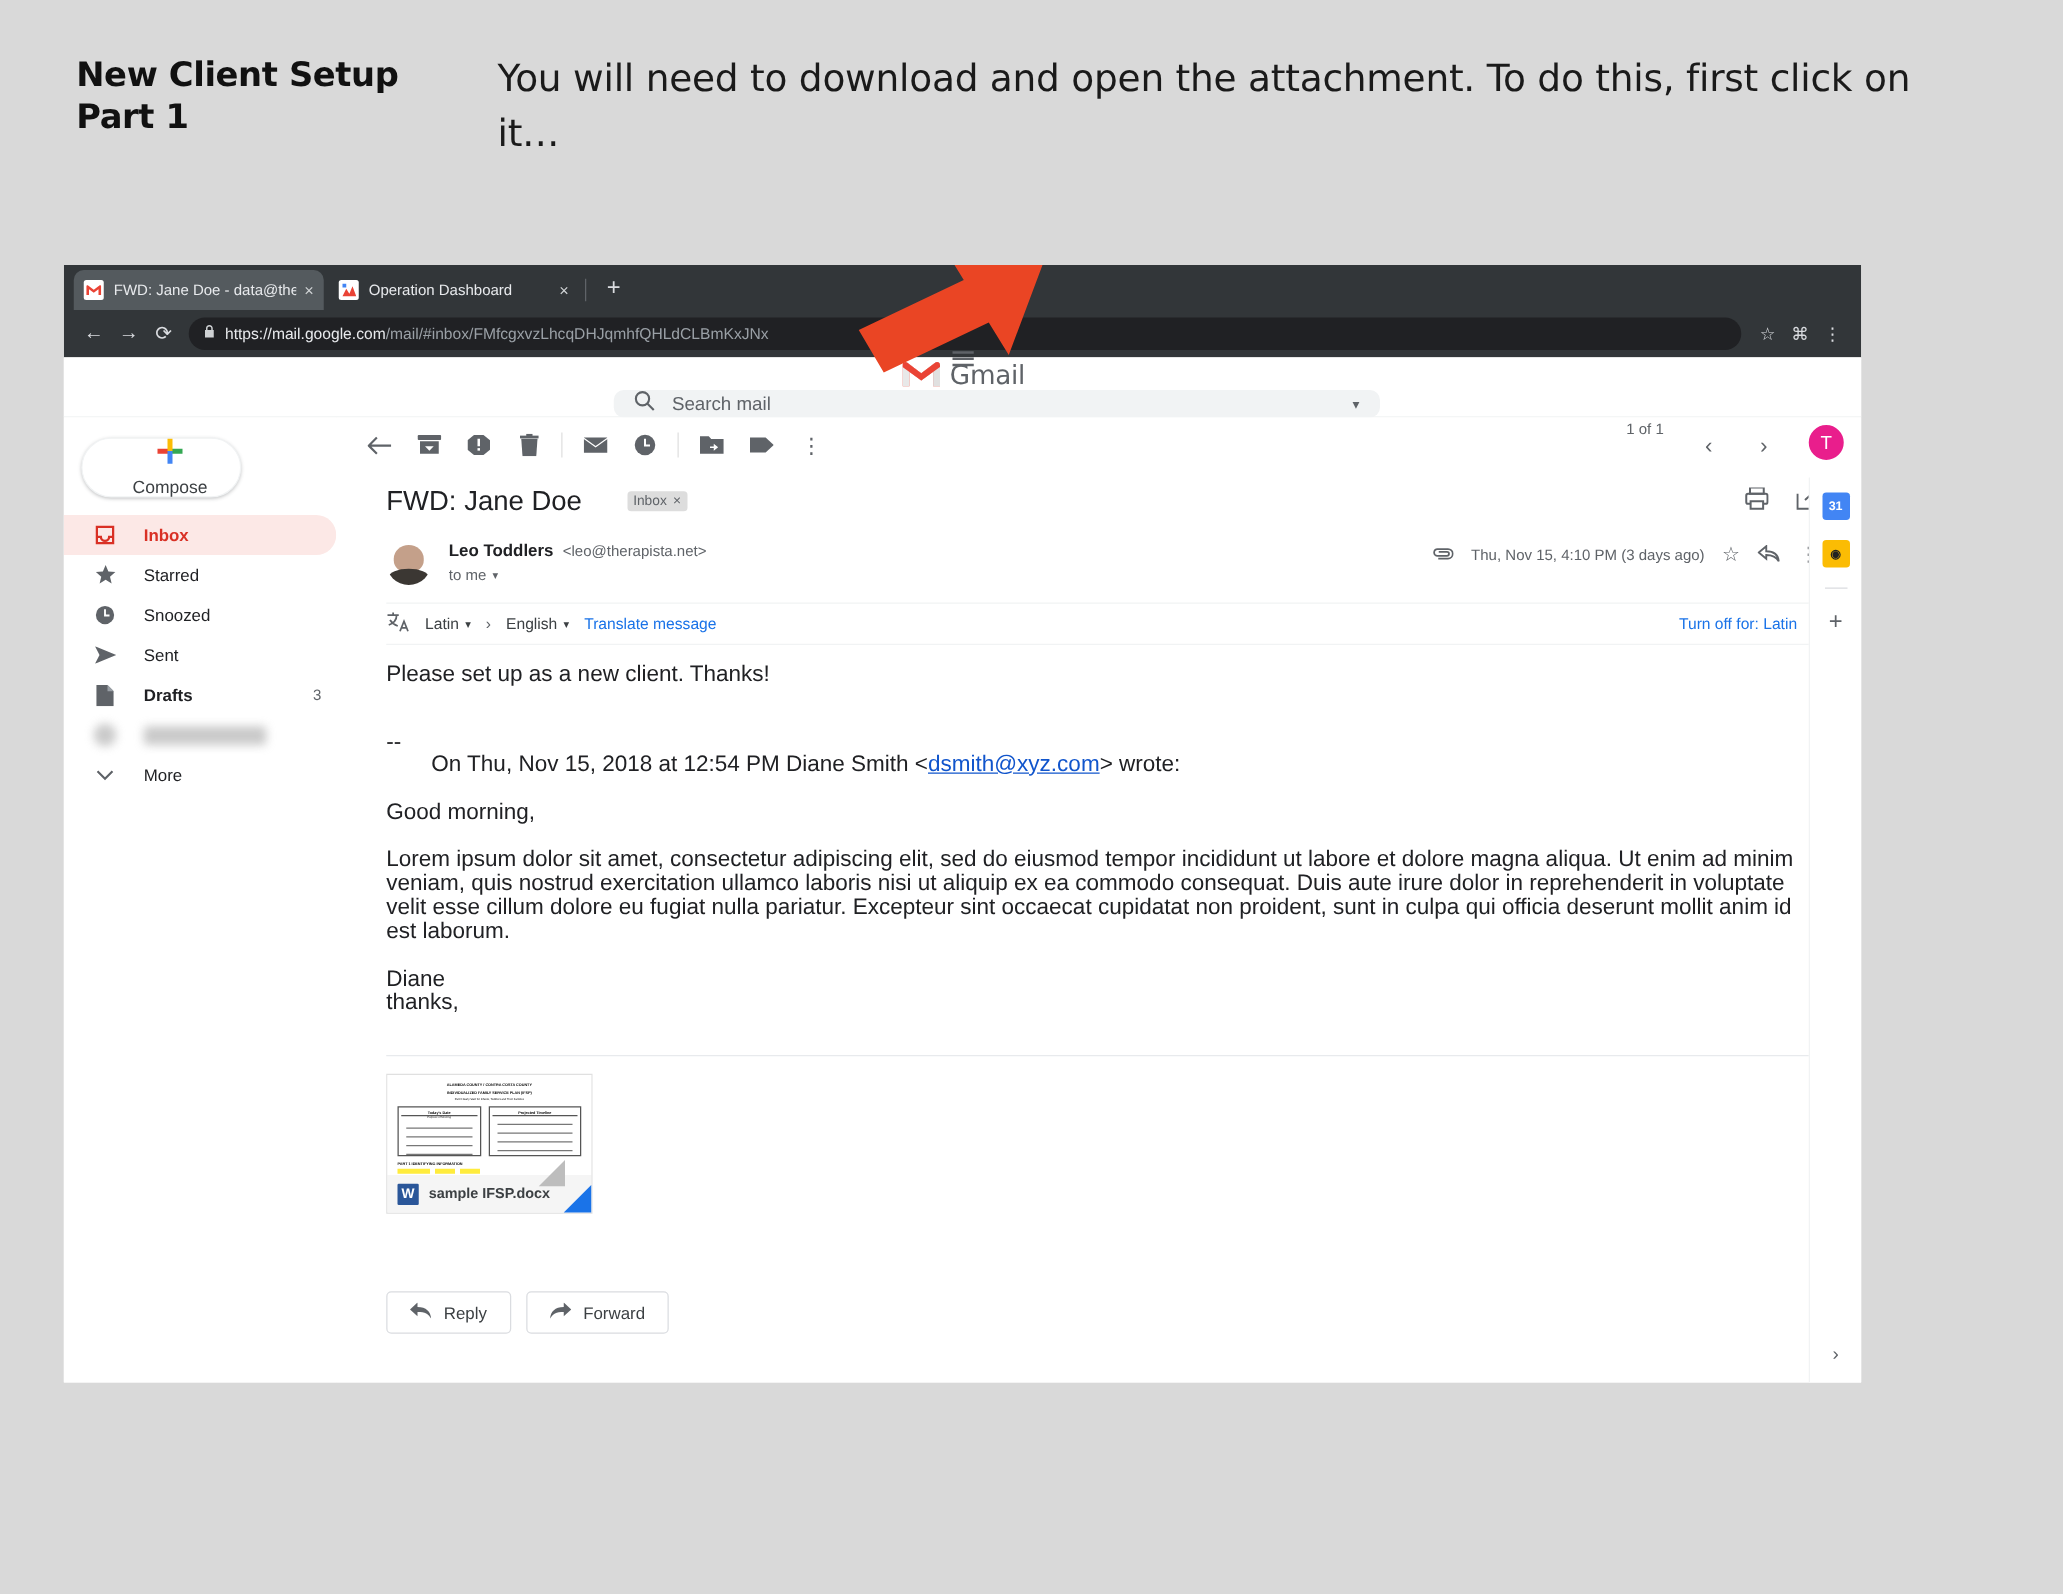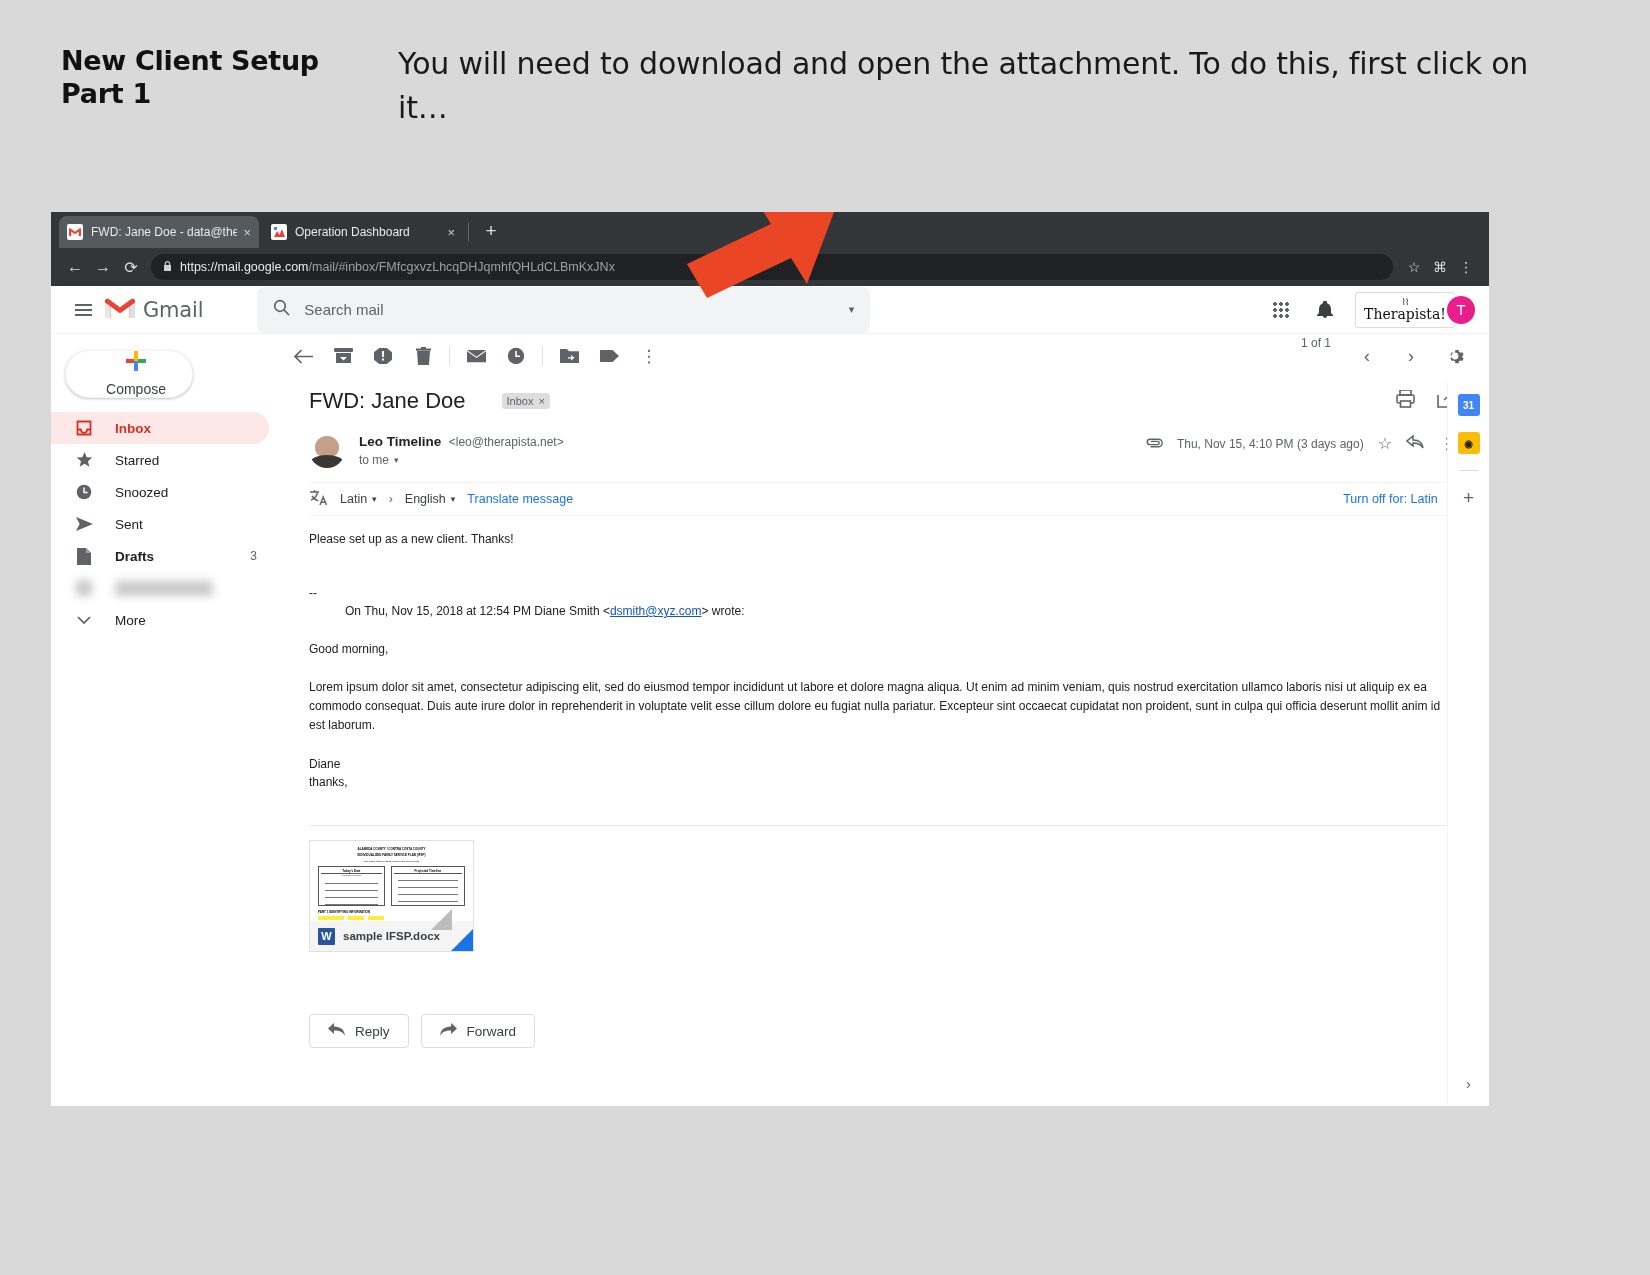--- a/index.html
+++ b/index.html
@@ -69,21 +69,21 @@
   }
   .lock { margin-right: 8px; font-size: 10px; color: #cfd2d4; }
   .url-strong { color: #e8eaed; }
   .omni-icon { width: 26px; height: 26px; color: #dadce0; font-size: 14px;
                display: flex; align-items: center; justify-content: center; }
 
   
   .gmail { position: relative; height: 820px; background: #fff; }
   .gm-head {
     height: 48px; display: flex; align-items: center; padding: 0 12px;
-    border-bottom: 1px solid #f1f3f4; background:#fff;
+    border-bottom: 1px solid #f1f3f4; background:#fff;flex-direction:column;
   }
   .hamb { width: 40px; height: 40px; display: flex; align-items: center; justify-content: center; }
   .hamb span { display: block; width: 17px; height: 2px; background: #5f6368; box-shadow: 0 -5px 0 #5f6368, 0 5px 0 #5f6368; }
   .gm-logo { display: flex; align-items: center; margin-left: 2px; }
   .gm-logo .word { font-family: "DejaVu Sans", sans-serif; font-size: 21px; color: #5f6368; margin-left: 8px; letter-spacing: -0.2px; }
   .searchwrap {
     margin-left: 54px; width: 613px; height: 46px; background: #f1f3f4;
     border-radius: 8px; display: flex; align-items: center; padding: 0 16px;
   }
   .searchwrap .sicon { color: #5f6368; font-size: 16px; margin-right: 14px; }
@@ -189,21 +189,21 @@
   .translate-bar {
     margin-top: 14px; border-top: 1px solid #f1f3f4; border-bottom: 1px solid #f1f3f4;
     height: 34px; display: flex; align-items: center; gap: 12px;
     font-size: 12.5px; color: #3c4043;
   }
   .tl-lang { display: flex; align-items: center; gap: 5px; }
   .tl-link { color: #1a73e8; }
   .tl-right { margin-left: auto; display: flex; align-items: center; gap: 10px; color: #1a73e8; }
   .tl-x { color: #5f6368; }
 
-  .mail-body { font-size: 12px; color: #202124; line-height: 18px; padding-top: 14px; }
+  .mail-body { font-size: 18px; color: #202124; line-height: 18px; padding-top: 14px; }
   .mail-body p { margin-bottom: 14px; }
   .mail-body .gap { height: 22px; }
   .mail-body a { color: #1155cc; }
   .lorem { line-height: 19px; }
 
   .att-sep { border-top: 1px solid #e8eaed; margin: 34px 0 0; }
   .attachment {
     margin-top: 14px; width: 165px; height: 112px; border: 1px solid #e0e0e0;
     position: relative; background: #fff;
   }
@@ -515,21 +515,21 @@
                     <path d="M7 10L17 1M11 1h6v6" fill="none" stroke="#5f6368" stroke-width="1.6"></path>
                   </svg>
               </span>
             </span>
           </div>
 
           <div class="sender-row">
             <span class="senderpic"></span>
             <span class="sender-main">
               <div>
-                <span class="sname">Leo Timeline</span>
+                <span class="sname">Leo Toddlers</span>
                 <span class="semail">&lt;leo@therapista.net&gt;</span>
               </div>
               <div class="tome">
                 <span>to me</span>
                 <span style="font-size:9px;">▾</span>
               </div>
             </span>
             <span class="meta-right">
               <span>
                 <svg width="17" height="11" viewBox="0 0 17 11">

